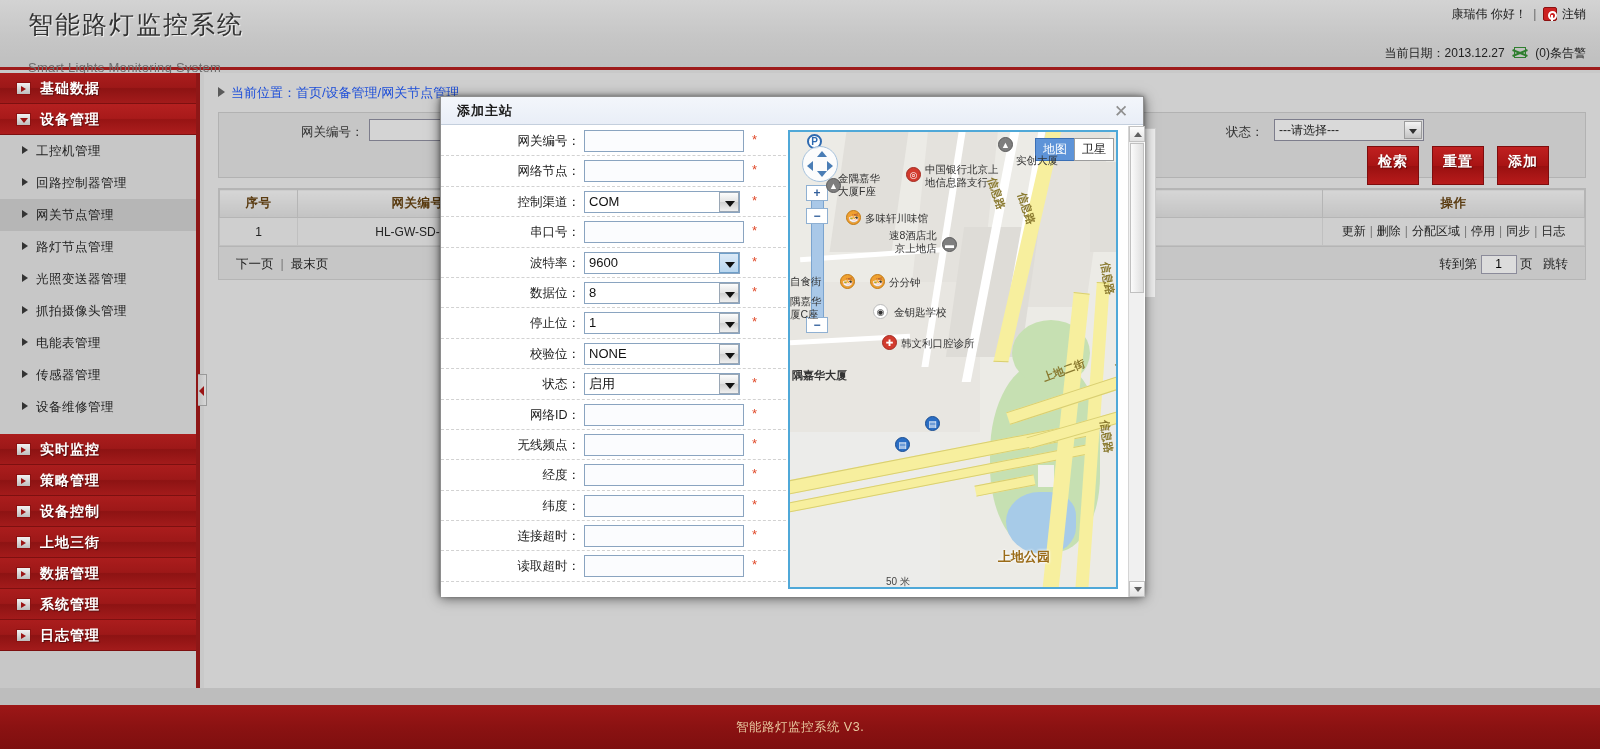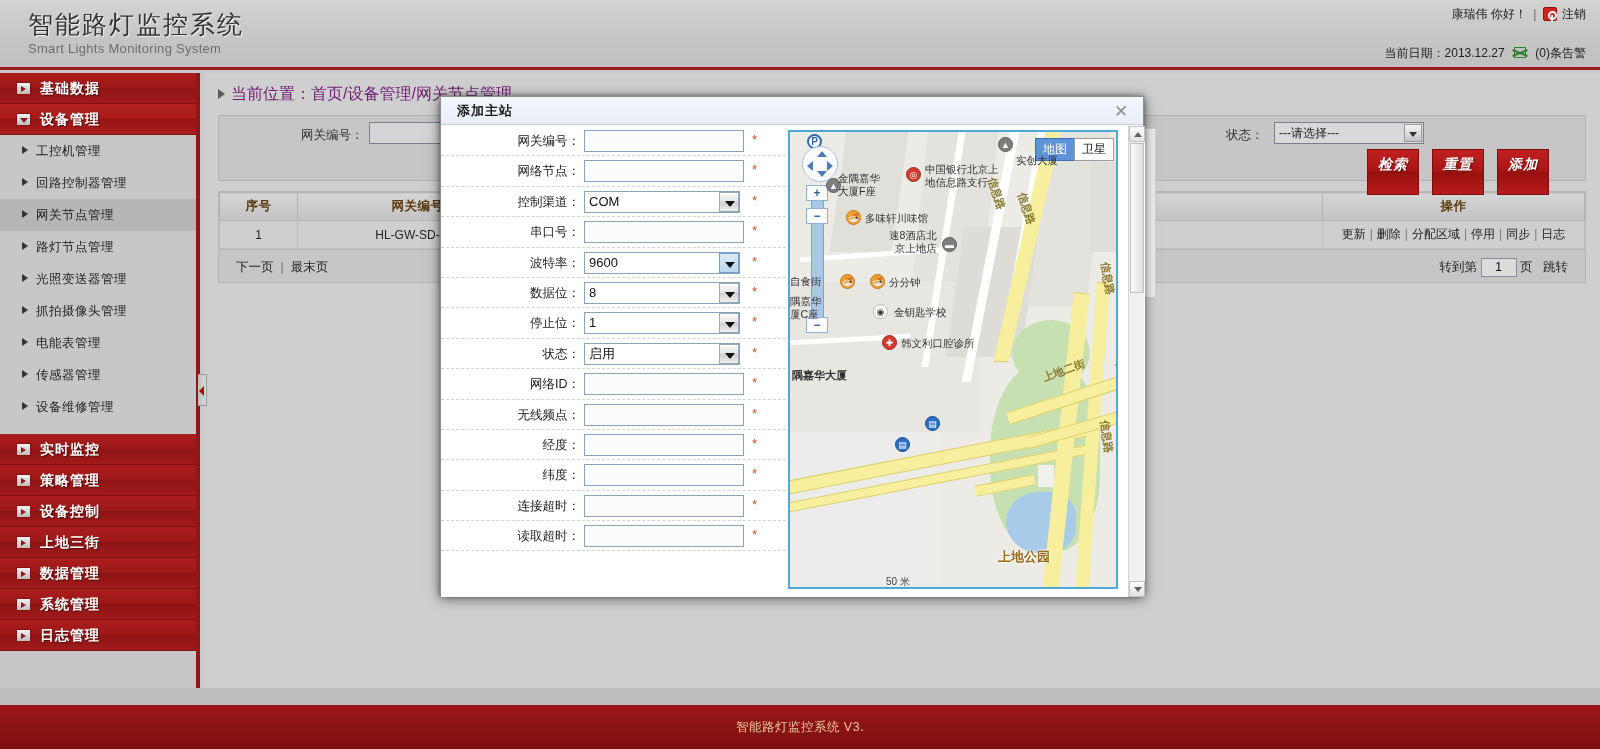--- a/index.html
+++ b/index.html
@@ -17,21 +17,21 @@
   .header {
     position: absolute; top: 0; left: 0; width: 1600px; height: 70px;
     background: linear-gradient(to bottom,#d3d3d3 0%, #c6c6c6 55%, #bfbfbf 100%);
     border-bottom: 3px solid #9e1b1b;
   }
   .brand { position: absolute; left: 28px; top: 8px; }
   .brand-cn {
     font-size: 25px; color: #333; letter-spacing: 2px; font-weight: 500;
     text-shadow: 1px 1px 1px rgba(255,255,255,.8);
   }
-  .brand-en { font-size: 13px; color: #6d6d6d; margin-top: 0; letter-spacing: .3px; }
+  .brand-en { font-size: 13px; color: #6d6d6d; margin-top: 19px; letter-spacing: .3px; }
   .hdr-right { position: absolute; right: 14px; top: 6px; text-align: right; color:#222; }
   .hdr-line1 { font-size: 12px; }
   .hdr-line2 { font-size: 12px; margin-top: 22px; }
   .logout-ico {
     display:inline-block; width:14px; height:14px; vertical-align:-3px;
     background:#cc2222; border:1px solid #8b1111; border-radius:2px;
     position:relative; margin-right:2px;
   }
   .logout-ico:after{
     content:""; position:absolute; left:4px; top:3px; width:5px; height:5px;
@@ -95,21 +95,21 @@
     background: linear-gradient(to right,#c0c0c0,#d8d8d8);
     border:1px solid #9a9a9a; border-left:none; cursor:pointer; z-index:5;
   }
   .collapse-tab i{
     position:absolute; left:1px; top:11px; width:0;height:0;
     border-right:5px solid #9a1414; border-top:5px solid transparent; border-bottom:5px solid transparent;
   }
 
   
   .main { position: absolute; left: 204px; top: 73px; right: 0; height: 615px; background: #cfcfcf; }
-  .crumb { padding: 11px 0 0 14px; font-size: 16px; color: #701a75; }
+  .crumb { padding: 11px 0 0 14px; font-size: 13px; color: #1d4ed8; }
   .crumb-ico {
     display:inline-block;width:0;height:0;margin-right:6px; vertical-align:0px;
     border-left:7px solid #5a5a5a;border-top:5px solid transparent;border-bottom:5px solid transparent;
     position:relative;
   }
   .search-panel {
     margin: 10px 14px 0 14px; background: #c6c6c6;
     border: 1px solid #b2b2b2; height: 66px; position: relative;
   }
   .f-label { position:absolute; font-size:12.5px; color:#333; }
@@ -124,24 +124,24 @@
   .f-select .caret {
     position:absolute; right:1px; top:1px; width:18px; height:18px;
     background: linear-gradient(to bottom,#f4f4f4,#c4c4c4);
     border:1px solid #9b9b9b;
   }
   .f-select .caret i{
     position:absolute; left:4px; top:7px; width:0;height:0;
     border-left:4px solid transparent;border-right:4px solid transparent;border-top:5px solid #303030;
   }
   .btn-red {
-    position:absolute; width:52px; height:46px; line-height:28px; text-align:center;
+    position:absolute; width:52px; height:39px; line-height:28px; text-align:center;
     color:#fff; font-size:14px; font-weight:bold; letter-spacing:1px; cursor:pointer;
     background: linear-gradient(to bottom,#c02020 0%,#a81414 50%,#981010 51%,#b81b1b 100%);
-    border:1px solid #7e0d0d; text-shadow:1px 1px 1px rgba(0,0,0,.4);font-style:italic;
+    border:1px solid #7e0d0d; text-shadow:1px 1px 1px rgba(0,0,0,.4);
   }
   
   .tbl { margin: 10px 14px 0 14px; border:1px solid #b5b5b5; border-bottom:none; }
   .tbl table { width:100%; border-collapse: collapse; }
   .tbl th {
     background: linear-gradient(to bottom,#d6d6d6,#c3c3c3);
     font-size:12.5px; color:#5a3b10; font-weight:bold; height:28px;
     border:1px solid #b5b5b5; letter-spacing:.5px;
   }
   .tbl td {
@@ -497,20 +497,29 @@
           <span class="flab">停止位：</span>
           <div class="fctl sel">
             <div class="val">1</div>
             <span class="btn">
                 <i></i>
               </span>
           </div>
           <span class="req">*</span>
         </div>
 
+        <div class="frow">
+          <span class="flab">校验位：</span>
+          <div class="fctl sel">
+            <div class="val">NONE</div>
+            <span class="btn">
+                <i></i>
+              </span>
+          </div>
+        </div>
 
         <div class="frow">
           <span class="flab">状态：</span>
           <div class="fctl sel">
             <div class="val">启用</div>
             <span class="btn">
                 <i></i>
               </span>
           </div>
           <span class="req">*</span>

